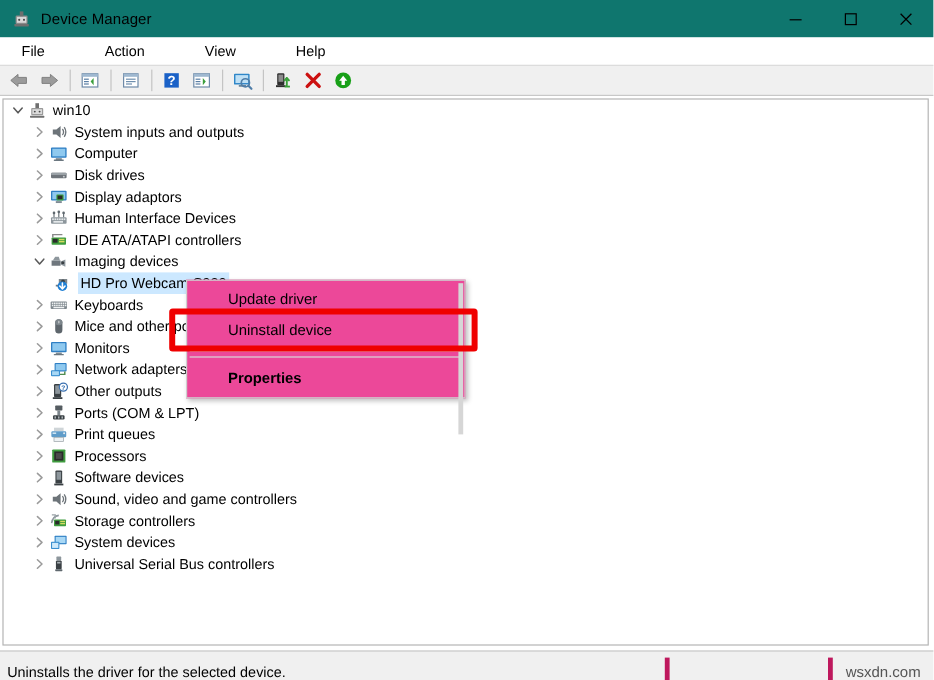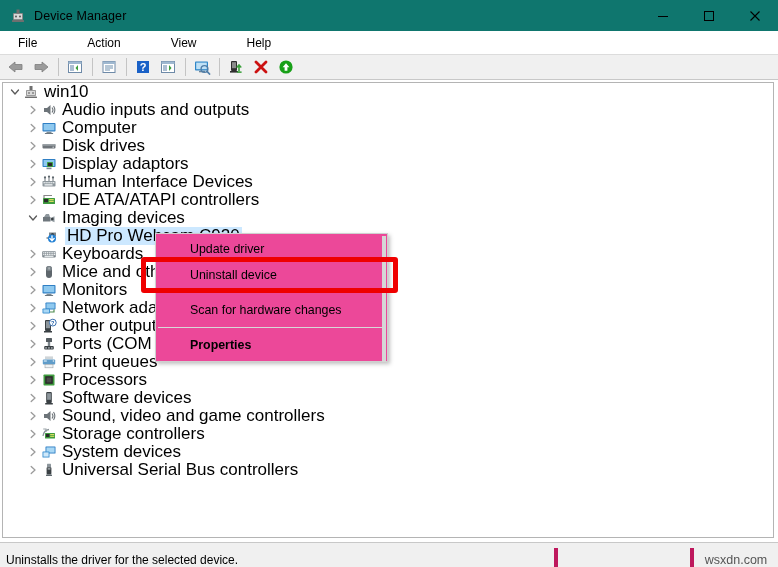--- a/index.html
+++ b/index.html
@@ -118,21 +118,21 @@
     color: #767676;
     font-size: 9px;
   }
   .trow .ticon {
     width: 16px; height: 16px;
     flex: none;
     margin-right: 5px;
     position: relative;
   }
   .trow .tlabel {
-    font-size: 17px;
+    font-size: 12px;
     color: #000;
     line-height: 18px;
   }
   .depth0 { padding-left: 4px; }
   .depth1 { padding-left: 22px; }
   .depth2 { padding-left: 41px; }
   .trow.selected .tlabel {
     background: #cce8ff;
     padding: 0 2px;
   }
@@ -374,21 +374,21 @@
           <path d="M3.2 1.5 L7 5 L3.2 8.5" stroke="#9b9b9b" stroke-width="1.3" fill="none" stroke-linecap="round" stroke-linejoin="round"></path>
         </svg>
     </span>
     <span class="ticon">
       <svg width="16" height="16" viewBox="0 0 16 16">
         <path d="M3 6 L6 6 L9.5 3 L9.5 13 L6 10 L3 10 Z" fill="#6d7479"></path>
         <path d="M11 5.5 Q13 8 11 10.5" stroke="#6d7479" stroke-width="1.1" fill="none"></path>
         <path d="M12.5 4 Q15.2 8 12.5 12" stroke="#6d7479" stroke-width="1.1" fill="none"></path>
       </svg>
     </span>
-    <span class="tlabel">Audio inputs and outputs</span>
+    <span class="tlabel">System inputs and outputs</span>
   </div>
 
   <div class="trow depth1">
     <span class="twist">
       <svg width="10" height="10" viewBox="0 0 10 10">
           <path d="M3.2 1.5 L7 5 L3.2 8.5" stroke="#9b9b9b" stroke-width="1.3" fill="none" stroke-linecap="round" stroke-linejoin="round"></path>
         </svg>
     </span>
     <span class="ticon">
       <svg width="16" height="16" viewBox="0 0 16 16">
@@ -744,21 +744,20 @@
     <span class="tlabel">Universal Serial Bus controllers</span>
   </div>
 
 </div>
 
 <div id="ctxmenu">
   <div id="ctx-scrollhint"></div>
   <div class="ctx-item">Update driver</div>
   <div class="ctx-item">Uninstall device</div>
   <div class="ctx-sep"></div>
-  <div class="ctx-item">Scan for hardware changes</div>
   <div class="ctx-sep"></div>
   <div class="ctx-item bold">Properties</div>
 </div>
 
 <div id="redbox"></div>
 
 <div id="statusbar">
   <div id="status-text">Uninstalls the driver for the selected device.</div>
   <div class="sb-cell" id="sb-mid"></div>
   <div class="sb-cell" id="sb-right">wsxdn.com</div>

